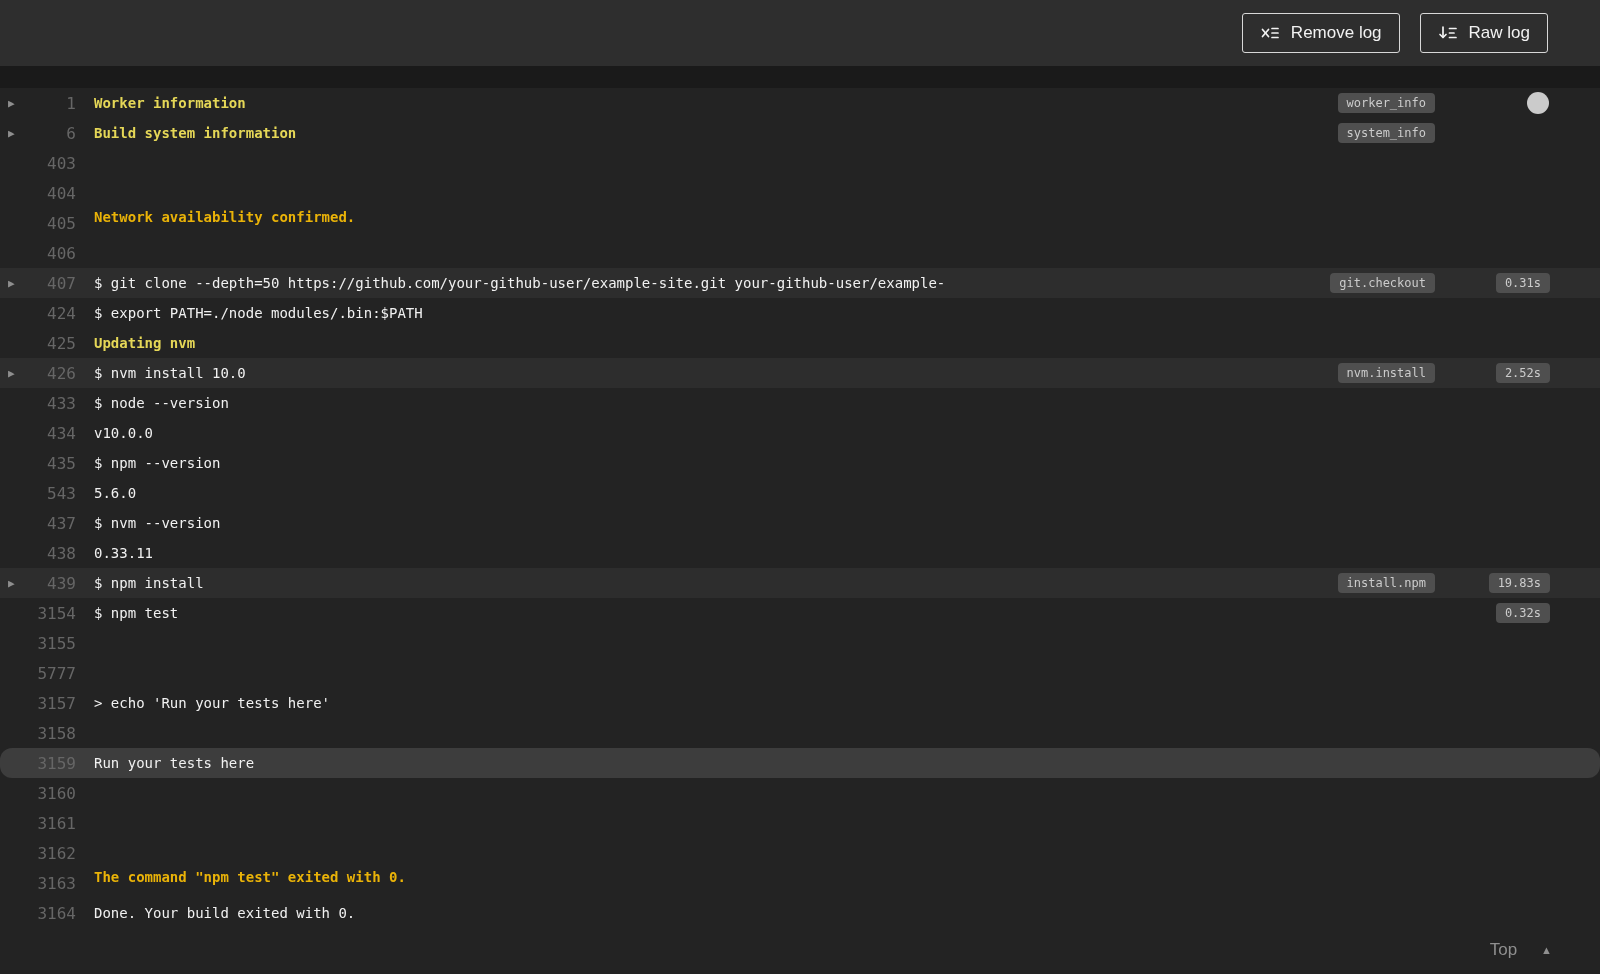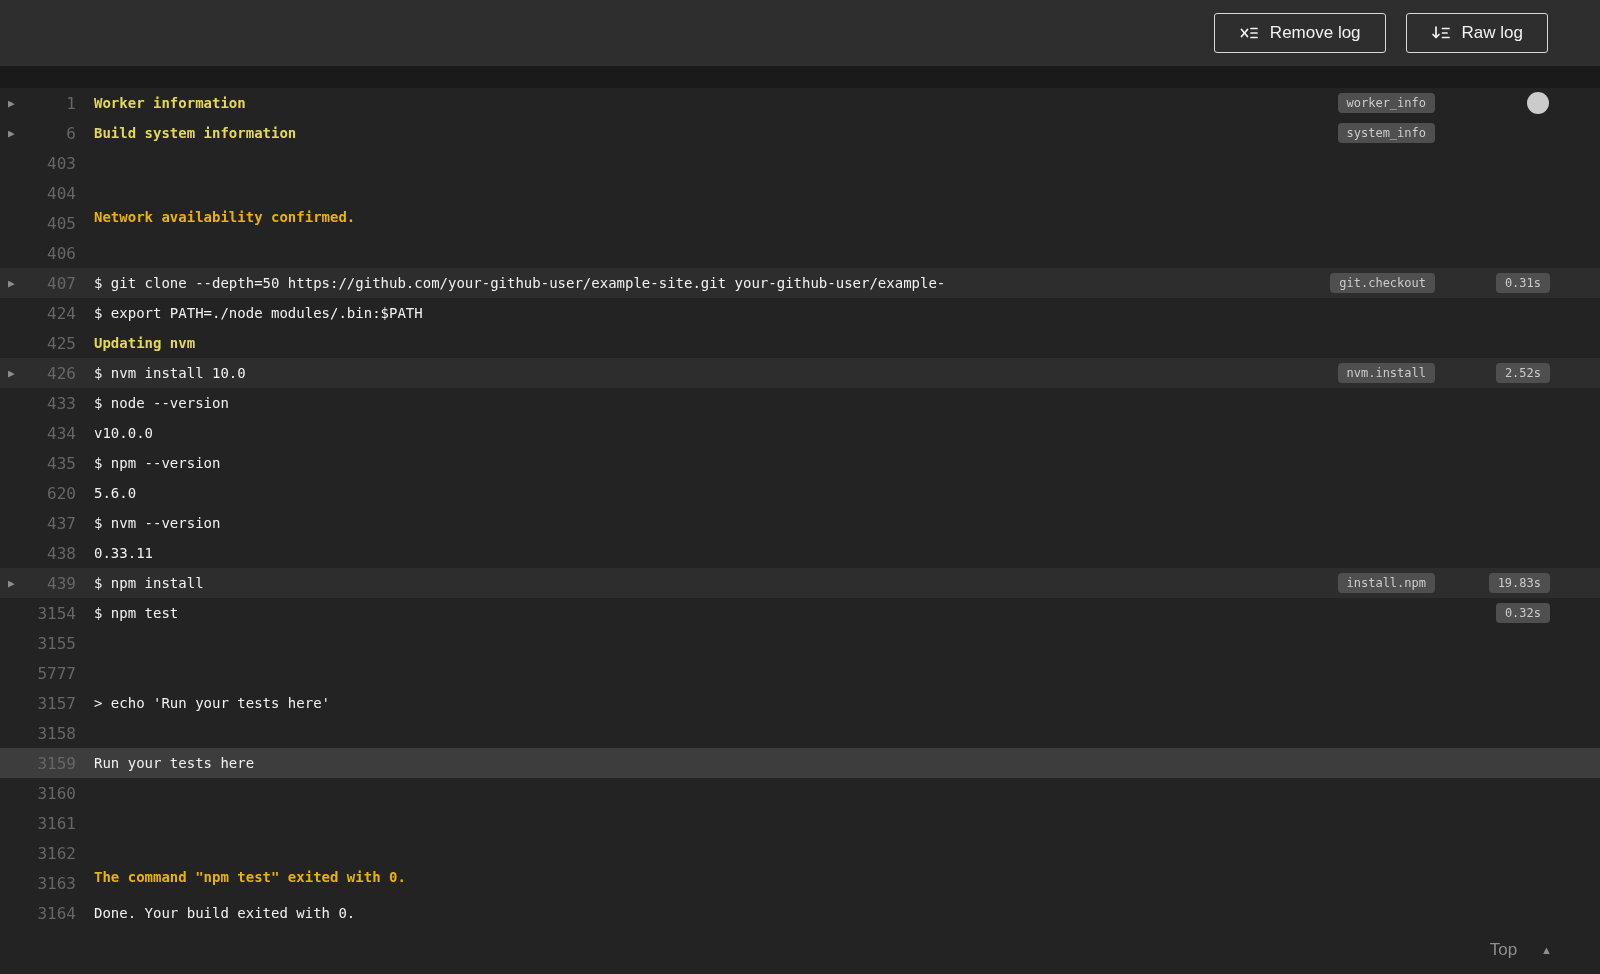--- a/index.html
+++ b/index.html
@@ -16,21 +16,21 @@
     height: 66px;
     background: #2e2e2e;
     display: flex;
     align-items: center;
     justify-content: flex-end;
     gap: 20px;
     padding-right: 52px;
   }
   .btn {
     display: flex; align-items: center; gap: 11px;
-    height: 40px; padding: 0 24px;
+    height: 40px; padding: 0 17px;
     background: transparent;
     border: 1px solid #d8d8d8;
     border-radius: 3px;
     color: #f2f2f2;
     font: 17px "Liberation Sans", sans-serif;
     cursor: pointer;
     justify-content: center;
   }
   .btn svg { display: block; }
 
@@ -41,21 +41,21 @@
     height: 886px;
     background: #232323;
   }
   .row {
     position: relative;
     height: 30px;
     display: flex;
     align-items: center;
   }
   .row.hl  { background: #2d2d2d; }
-  .row.hl2 { background: #3d3d3d; }
+  .row.hl2 { background: #3d3d3d; border-radius: 12px; }
   .arrow {
     position: absolute; left: 8px; top: 50%; transform: translateY(-50%);
     font-size: 11px; line-height: 1;
     color: #8e8e8e; cursor: pointer;
   }
   .lineno {
     flex: none; width: 76px;
     text-align: right;
     font-size: 16px;
     color: #666666;
@@ -201,21 +201,21 @@
     <span class="lineno">434</span>
     <span class="text">v10.0.0</span>
   </div>
 
   <div class="row">
     <span class="lineno">435</span>
     <span class="text cmd">$ npm --version</span>
   </div>
 
   <div class="row">
-    <span class="lineno">620</span>
+    <span class="lineno">543</span>
     <span class="text">5.6.0</span>
   </div>
 
   <div class="row">
     <span class="lineno">437</span>
     <span class="text cmd">$ nvm --version</span>
   </div>
 
   <div class="row">
     <span class="lineno">438</span>

